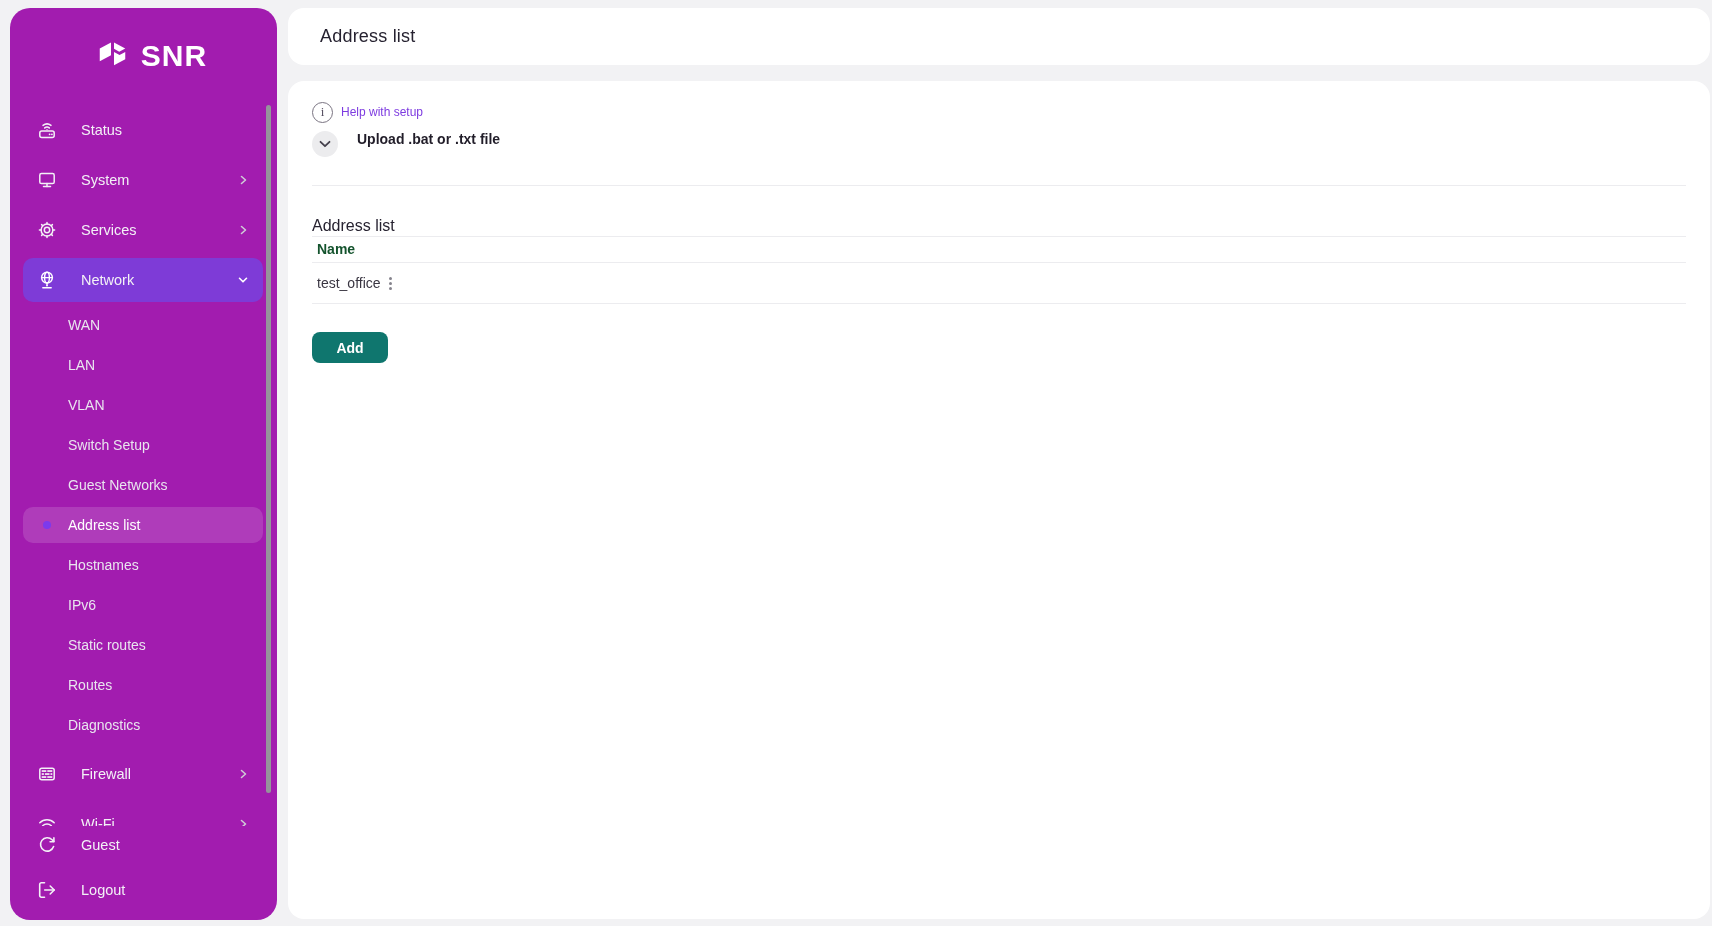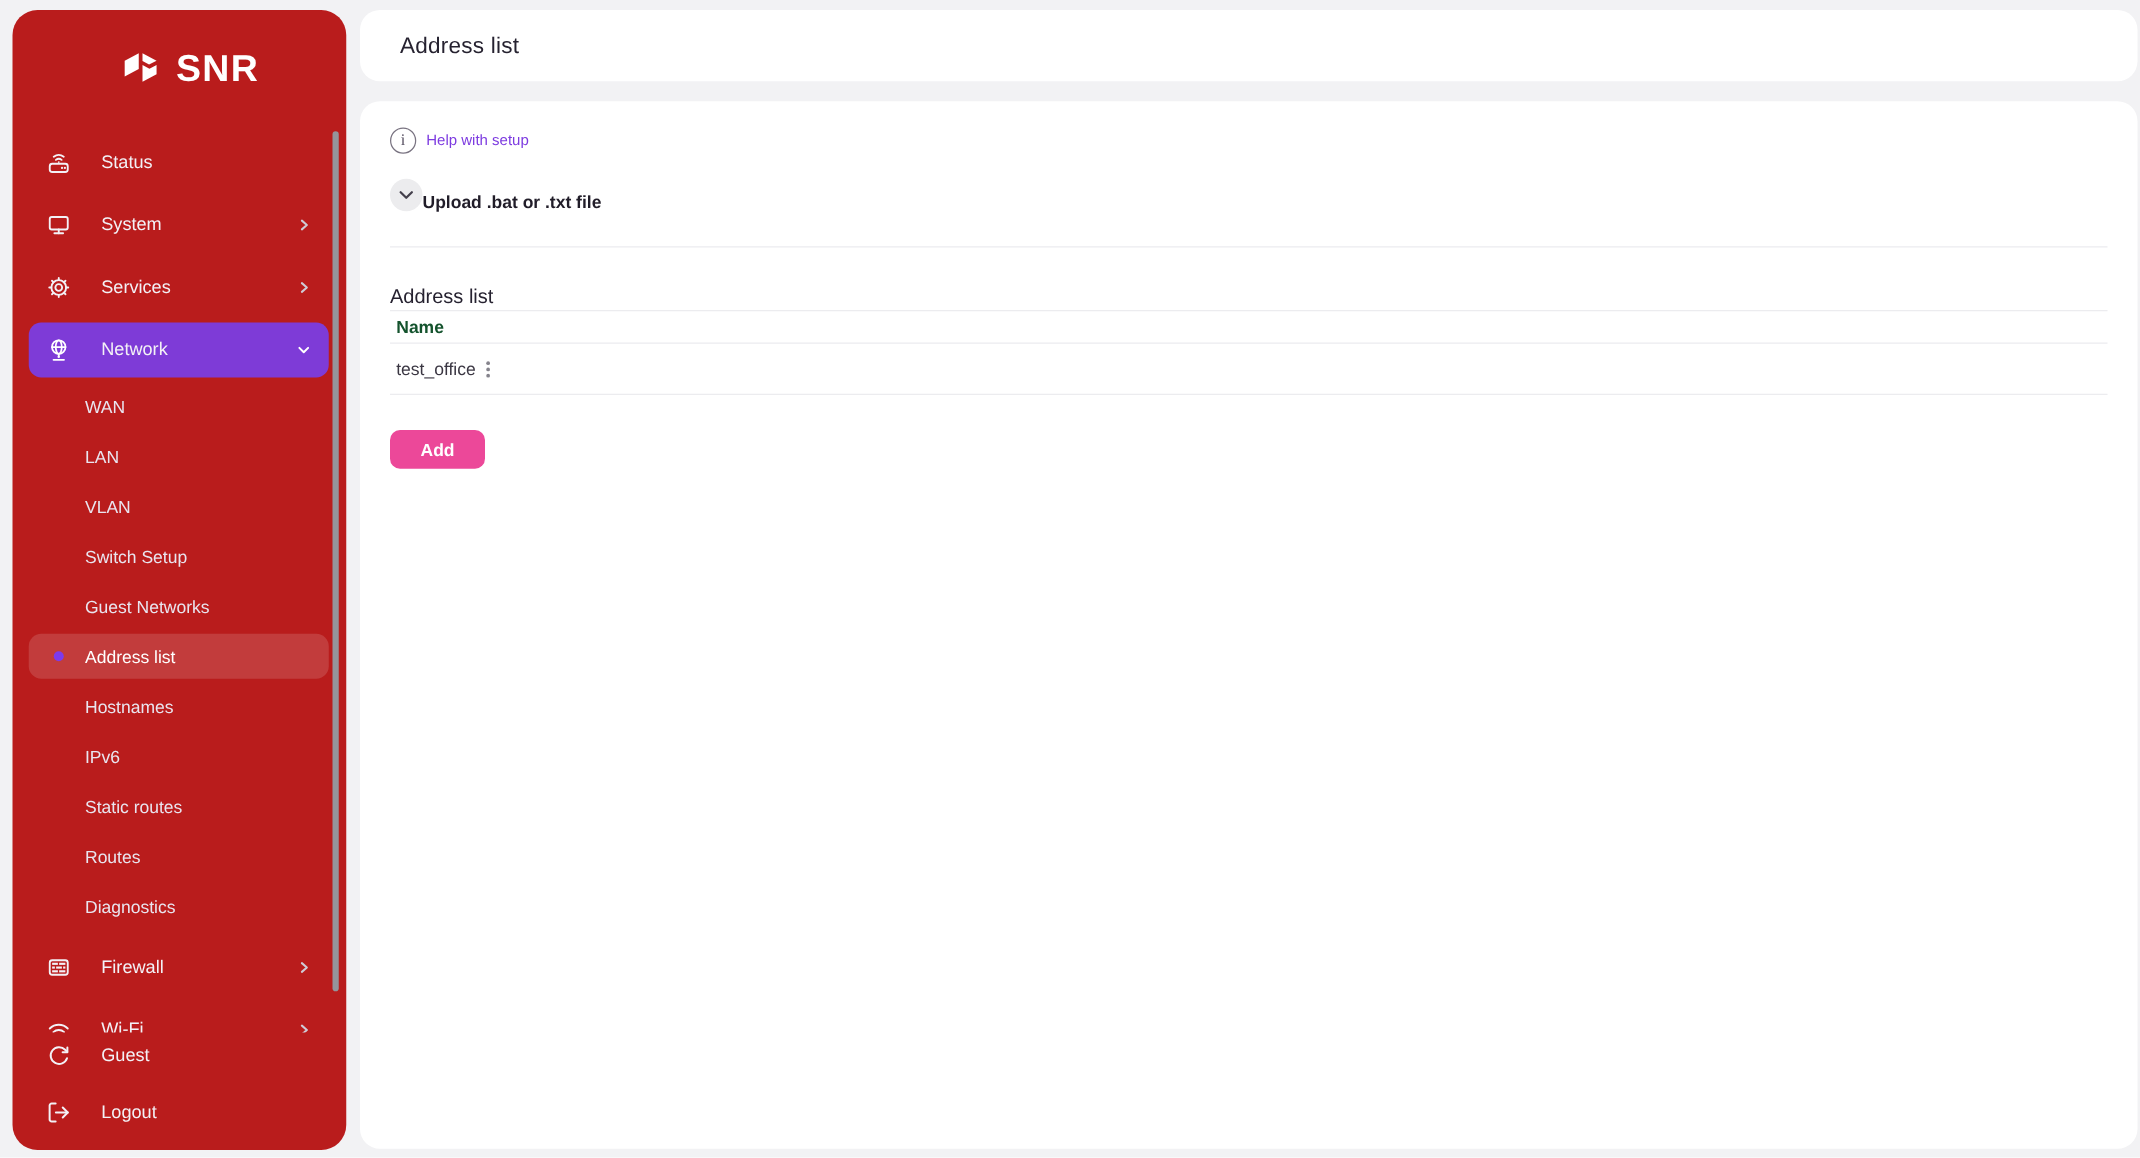--- a/index.html
+++ b/index.html
@@ -8,21 +8,21 @@
     font-family:"Liberation Sans", sans-serif;
     background:#f2f2f4;
     color:#2b2733;
     position:relative;
   }
   .app { position:relative; width:1712px; height:926px; }
 
   
   .sidebar {
     position:absolute; left:10px; top:8px; width:267px; height:912px;
-    background:#b91c1c; border-radius:20px; overflow:hidden;
+    background:#a21caf; border-radius:20px; overflow:hidden;
   }
   .logo {
     position:absolute; top:28px; left:0; right:0; height:40px;
     display:flex; align-items:center; justify-content:center; gap:9px;
     transform:translateX(8px);
   }
   .logo-text { color:#ffffff; font-size:30px; font-weight:700; letter-spacing:1px; line-height:1; }
 
   .nav { position:absolute; top:97px; left:0; right:0; height:721px; overflow:hidden; }
 
@@ -75,21 +75,21 @@
 
   .help-row { margin-top:20px; height:22px; display:flex; align-items:center; gap:8px; }
   .info-icon {
     width:21px; height:21px; border-radius:50%;
     border:1.5px solid #7a7482; color:#564f61;
     font-family:"Liberation Serif", serif; font-size:13px; line-height:18px;
     display:flex; align-items:center; justify-content:center;
   }
   .help-link { color:#7d3be0; font-size:12px; text-decoration:none; cursor:pointer; }
 
-  .upload-row { margin-top:20px; height:26px; display:flex; align-items:flex-end; gap:0; cursor:pointer; }
+  .upload-row { margin-top:8px; height:26px; display:flex; align-items:flex-start; gap:19px; cursor:pointer; }
   .chev-btn {
     width:26px; height:26px; border-radius:50%; border:none;
     background:#ececee; display:flex; align-items:center; justify-content:center; cursor:pointer;
   }
   .upload-label { font-size:14px; font-weight:700; color:#211d29; }
 
   .divider { margin-top:28px; border:none; border-top:1px solid #ececef; height:0; }
 
   .section-title { margin-top:30px; font-size:16px; font-weight:400; color:#262230; line-height:20px; }
 
@@ -105,21 +105,21 @@
     font-size:14px; color:#3a3642;
   }
   .kebab-btn {
     width:20px; height:20px; margin-right:5px; border:none; background:transparent;
     display:flex; flex-direction:column; align-items:center; justify-content:center; gap:2px; cursor:pointer;
   }
   .kebab-btn i { width:3px; height:3px; border-radius:50%; background:#85838c; }
 
   .add-btn {
     margin-top:28px; width:76px; height:31px; border:none; border-radius:8px;
-    background:#ec4899; color:#ffffff; font-family:"Liberation Sans", sans-serif;
+    background:#0f766e; color:#ffffff; font-family:"Liberation Sans", sans-serif;
     font-size:14px; font-weight:600; cursor:pointer;
   }
 
   svg { display:block; }
 </style>
 </head>
 <body>
 
 <div class="app">
 

